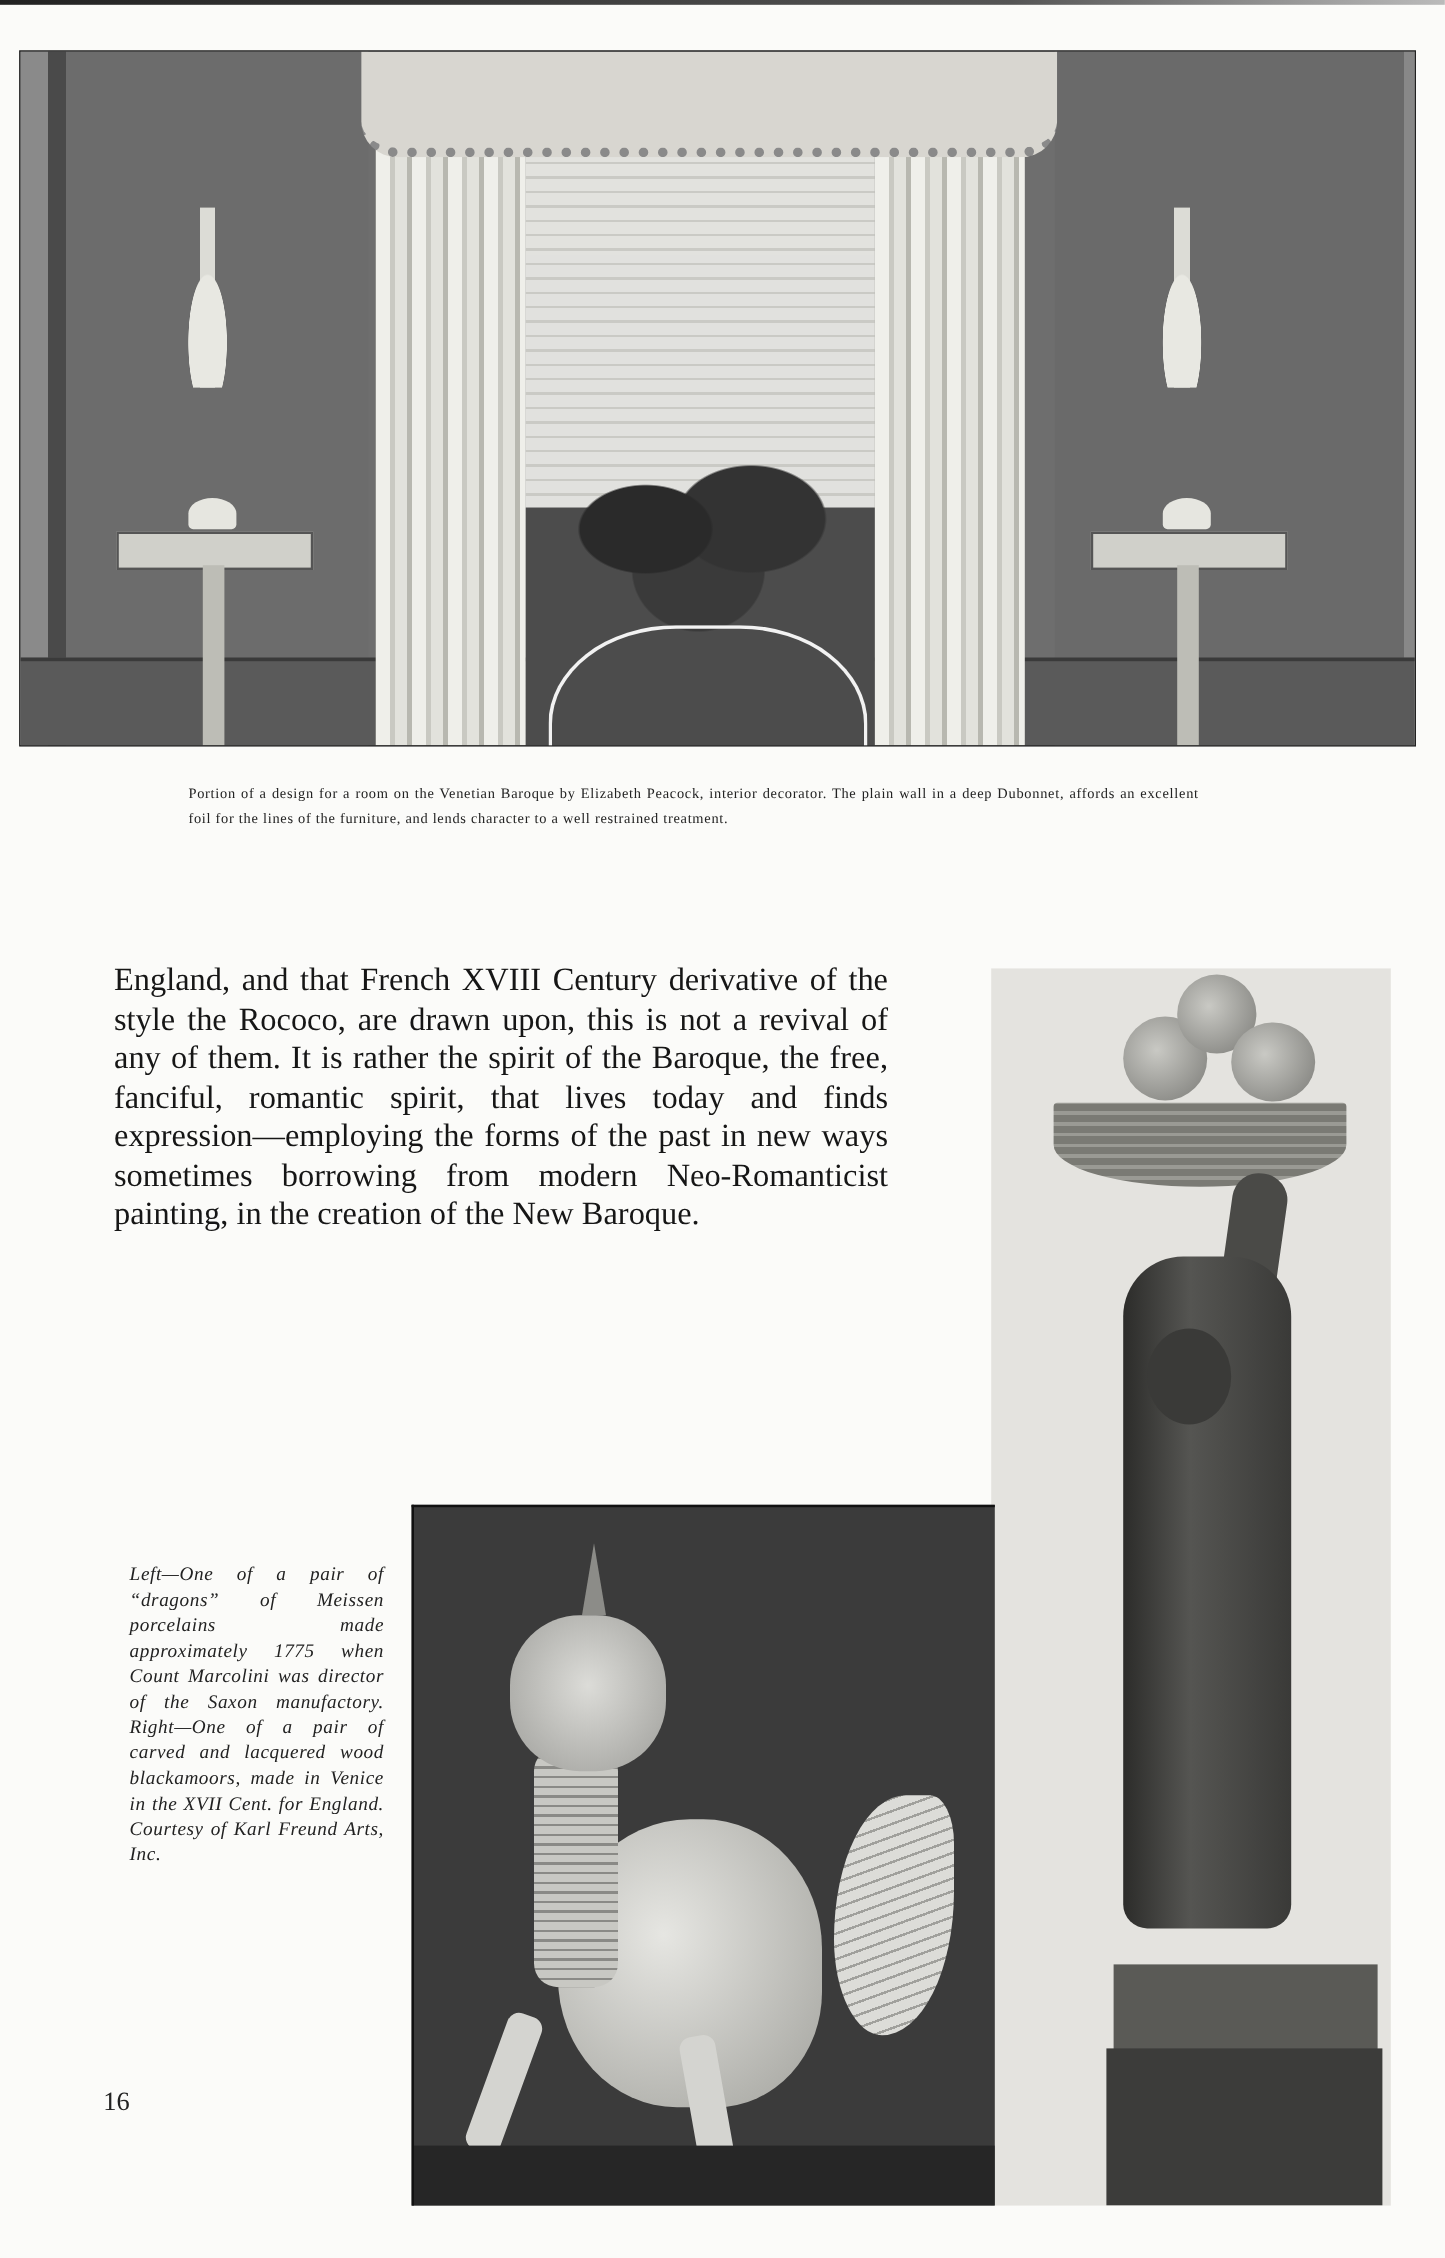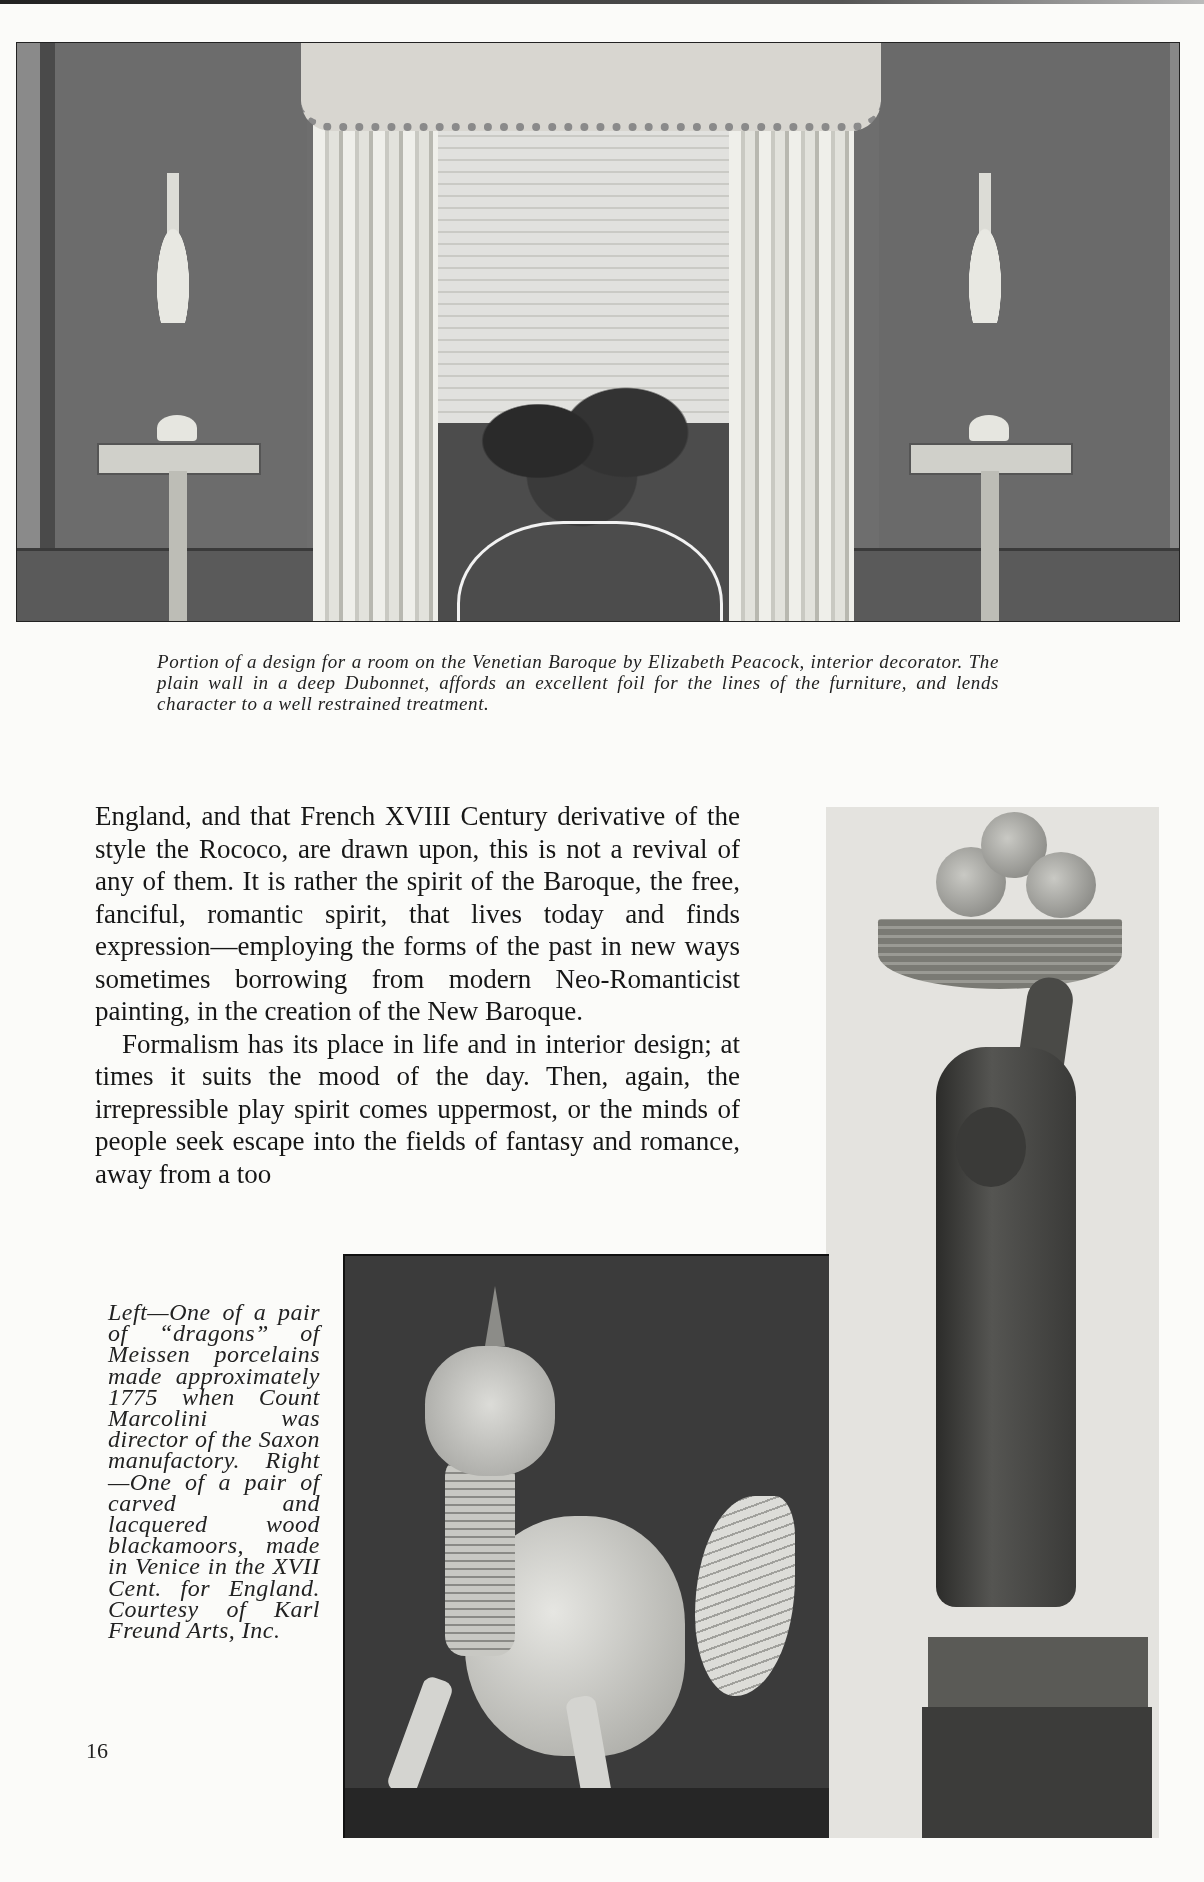--- a/index.html
+++ b/index.html
@@ -26,21 +26,21 @@
             background:radial-gradient(ellipse at 50% 75%,#e8e8e2 0 35%,transparent 36%),linear-gradient(90deg,transparent 40%,#dcdcd6 40% 60%,transparent 60%); }
   .sconce.l { left:124px; } .sconce.r { left:936px; }
   .console { position:absolute; top:400px; width:160px; height:28px; background:#d0d0ca; border:2px solid #555; }
   .console.l { left:80px; } .console.r { left:892px; }
   .console-leg { position:absolute; top:428px; width:18px; height:150px; background:#bdbdb6; }
   .console-leg.l { left:152px; } .console-leg.r { left:964px; }
   .urn { position:absolute; top:372px; width:40px; height:26px; border-radius:50% 50% 4px 4px; background:#e6e6e0; }
   .urn.l { left:140px; } .urn.r { left:952px; }
 
   
-  .caption-top { position:absolute; left:157px; top:651px; width:842px; font-style:italic; font-size:19px; line-height:21px;
+  .caption-top { position:absolute; left:157px; top:651px; width:842px; font-size:12px; line-height:21px;
                  text-align:justify; letter-spacing:0.6px; color:#222; }
   .body-text { position:absolute; left:95px; top:800px; width:645px; font-size:27px; line-height:32.5px; text-align:justify; color:#161616; }
   .body-text p { margin:0; }
   .body-text p.indent { text-indent:27px; }
 
   
   .photo-right { position:absolute; left:826px; top:807px; width:333px; height:1031px; background:#e4e3df; overflow:hidden; }
   .fruit { position:absolute; border-radius:50%; background:radial-gradient(circle at 40% 40%,#c9c9c4,#7a7a76); }
   .basket { position:absolute; left:52px; top:112px; width:244px; height:70px; border-radius:4px 4px 60% 60%;
             background:repeating-linear-gradient(0deg,#7a7a74 0 6px,#9a9a94 6px 9px); }
@@ -58,21 +58,21 @@
   .dragon-head { position:absolute; left:80px; top:90px; width:130px; height:130px; border-radius:45%;
                  background:radial-gradient(ellipse at 50% 45%,#dcdcd8,#9e9e9a); }
   .dragon-horn { position:absolute; left:140px; top:30px; width:0; height:0; border-left:10px solid transparent; border-right:10px solid transparent; border-bottom:60px solid #8c8c88; }
   .dragon-neck { position:absolute; left:100px; top:200px; width:70px; height:200px; background:repeating-linear-gradient(0deg,#c8c8c3 0 6px,#8a8a86 6px 8px); border-radius:20px; }
   .dragon-wing { position:absolute; left:350px; top:240px; width:100px; height:200px; border-radius:60% 20% 60% 40%;
                  background:repeating-linear-gradient(160deg,#dcdcd8 0 8px,#a0a09c 8px 10px); }
   .dragon-leg { position:absolute; top:420px; width:30px; height:120px; background:#d4d4d0; border-radius:10px; }
   .dragon-leg.a { left:60px; transform:rotate(20deg); } .dragon-leg.b { left:230px; top:440px; transform:rotate(-10deg); }
   .dragon-base { position:absolute; left:0; bottom:0; width:100%; height:50px; background:#262626; }
 
-  .caption-left { position:absolute; left:108px; top:1302px; width:212px; font-style:italic; font-size:24px; line-height:21.2px;
+  .caption-left { position:absolute; left:108px; top:1302px; width:212px; font-style:italic; font-size:16px; line-height:21.2px;
                   text-align:justify; letter-spacing:0.5px; color:#222;font-family:Liberation Serif, serif; }
   .page-num { position:absolute; left:86px; top:1738px; font-size:22px; color:#222; }
 </style>
 </head>
 <body>
 
 <div class="top-rule"></div>
 
 <div class="photo-top">
   <div class="wall-l"></div>
@@ -92,21 +92,20 @@
   <div class="console l"></div>
   <div class="console r"></div>
   <div class="console-leg l"></div>
   <div class="console-leg r"></div>
 </div>
 
 <div class="caption-top">Portion of a design for a room on the Venetian Baroque by Elizabeth Peacock, interior decorator. The plain wall in a deep Dubonnet, affords an excellent foil for the lines of the furniture, and lends character to a well restrained treatment.</div>
 
 <div class="body-text">
   <p>England, and that French XVIII Century derivative of the style the Rococo, are drawn upon, this is not a revival of any of them. It is rather the spirit of the Baroque, the free, fanciful, romantic spirit, that lives today and finds expression—employing the forms of the past in new ways sometimes borrowing from modern Neo-Romanticist painting, in the creation of the New Baroque.</p>
-  <p class="indent">Formalism has its place in life and in interior design; at times it suits the mood of the day. Then, again, the irrepressible play spirit comes uppermost, or the minds of people seek escape into the fields of fantasy and romance, away from a too</p>
 </div>
 
 <div class="photo-right">
   <div class="fruit" style="left:110px;top:40px;width:70px;height:70px;"></div>
   <div class="fruit" style="left:155px;top:5px;width:66px;height:66px;"></div>
   <div class="fruit" style="left:200px;top:45px;width:70px;height:66px;"></div>
   <div class="basket"></div>
   <div class="figure-arm"></div>
   <div class="figure-body"></div>
   <div class="figure-head"></div>

